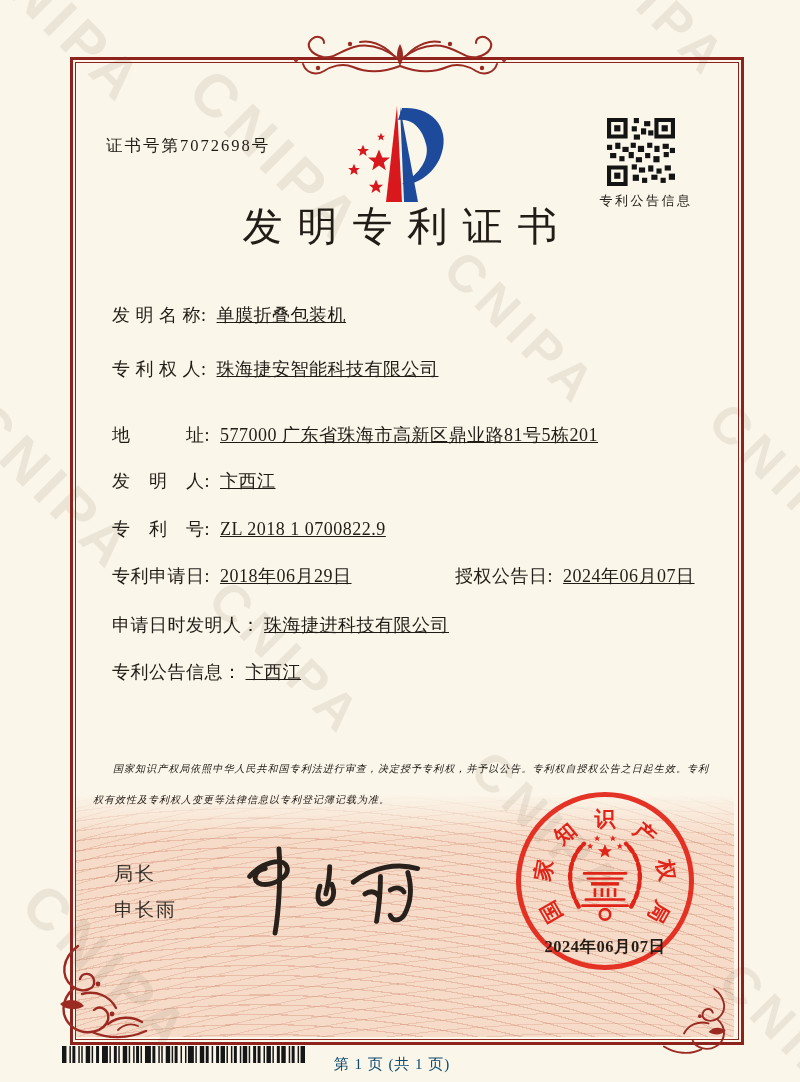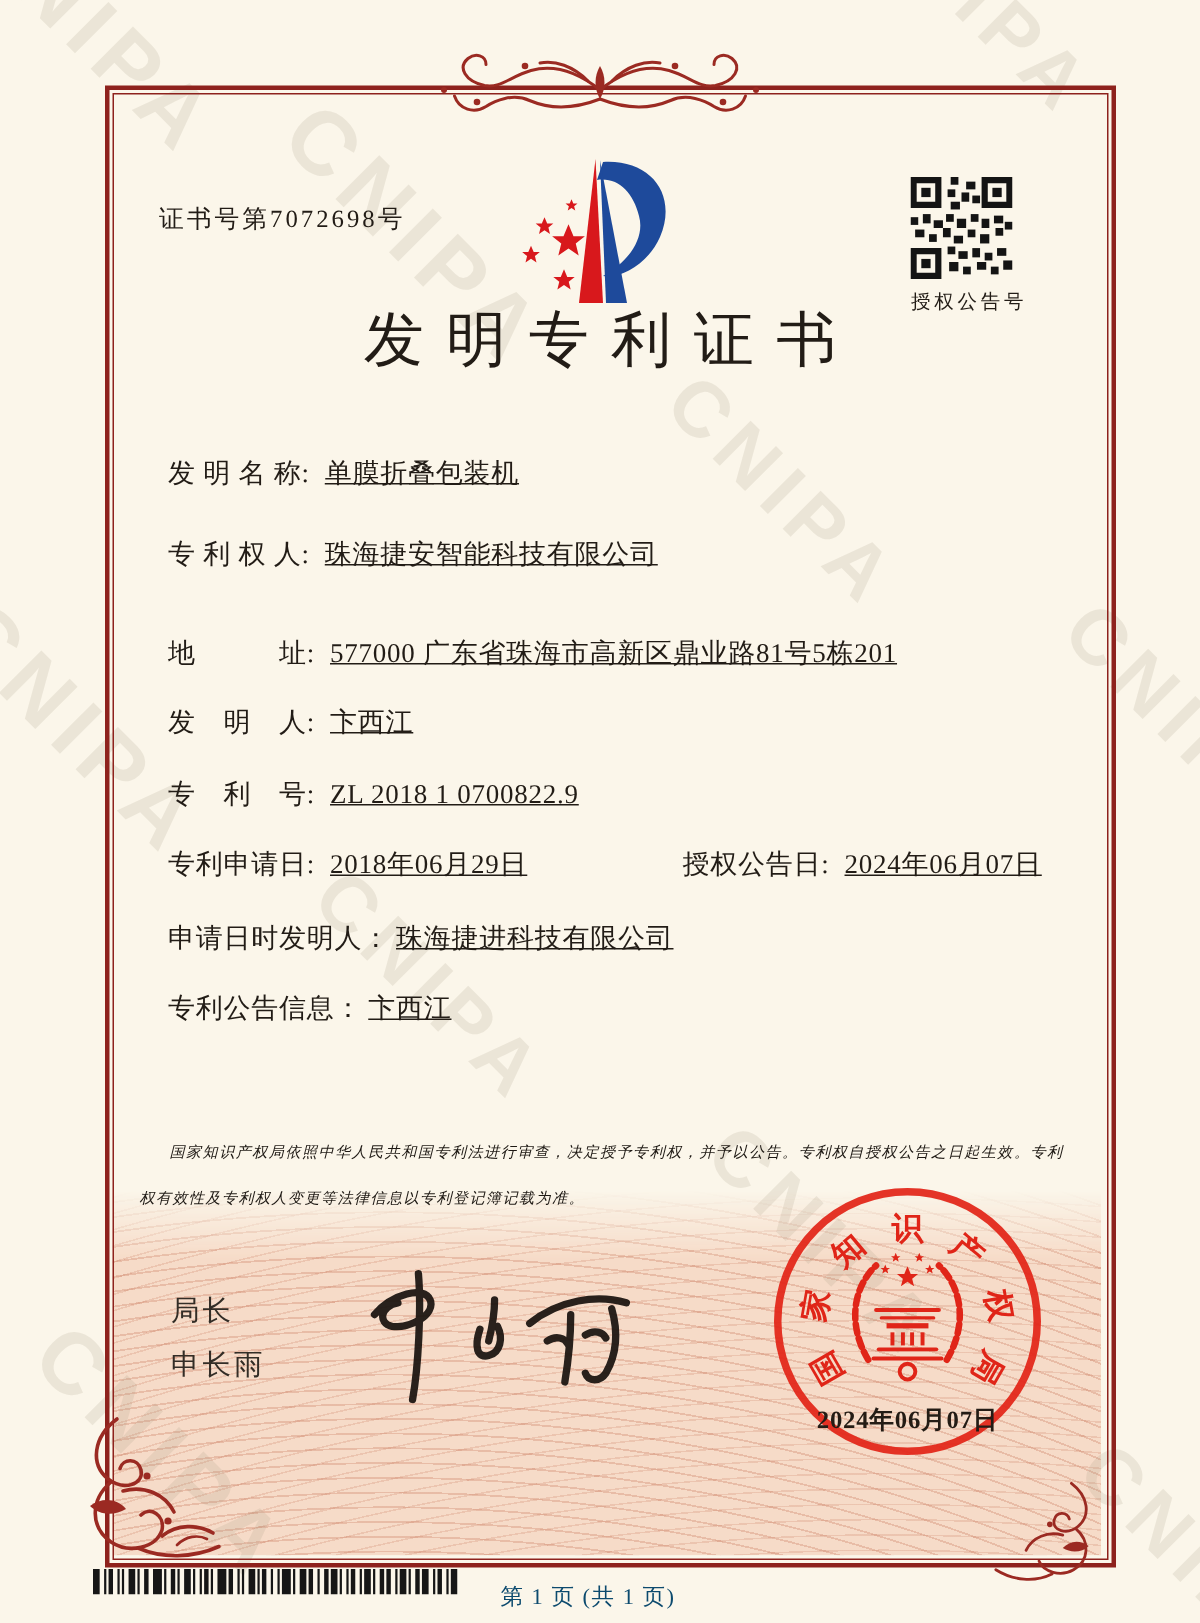--- a/index.html
+++ b/index.html
@@ -194,21 +194,21 @@
     <rect x="40" y="46" width="5" height="6"></rect>
       <rect x="48" y="49" width="5" height="5"></rect>
     <rect x="56" y="46" width="6" height="5"></rect>
       <rect x="25" y="55" width="6" height="6"></rect>
     <rect x="34" y="58" width="5" height="5"></rect>
       <rect x="43" y="55" width="6" height="5"></rect>
     <rect x="52" y="58" width="5" height="5"></rect>
       <rect x="60" y="54" width="6" height="6"></rect>
   </g>
 </svg>
-<div class="qr-label">授权公告号</div>
+<div class="qr-label">专利公告信息</div>
 
 <div class="title">发明专利证书</div>
 
 <div class="row" style="top:303px">
   <span class="lab">发 明 名 称:</span><span class="val">单膜折叠包装机</span>
 </div>
 <div class="row" style="top:357px">
   <span class="lab">专 利 权 人:</span><span class="val">珠海捷安智能科技有限公司</span>
 </div>
 <div class="row" style="top:423px">

